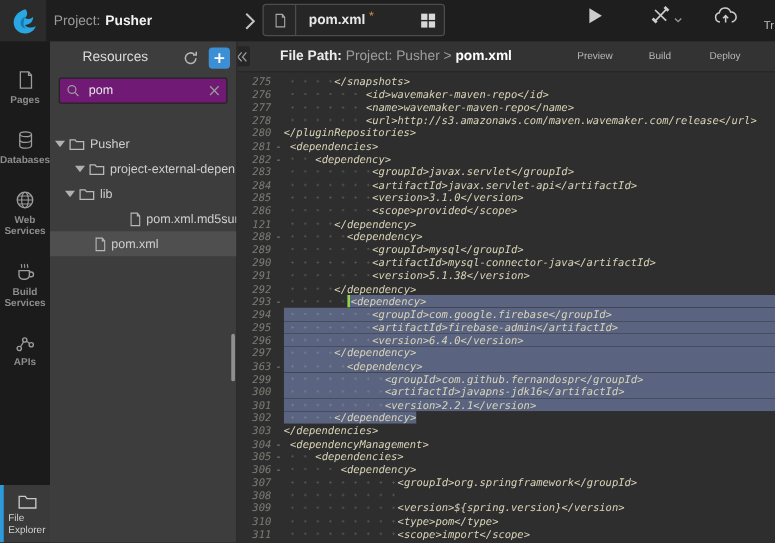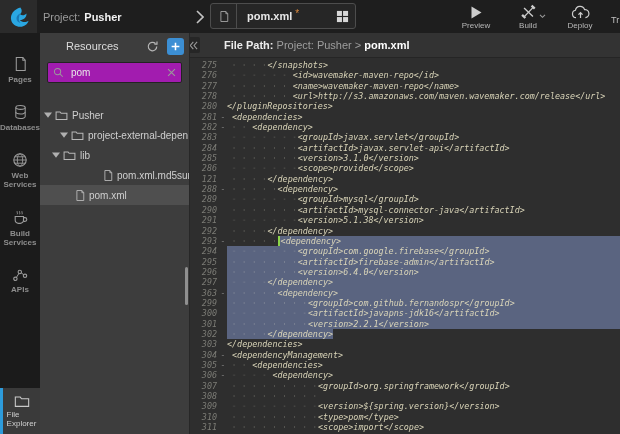--- a/index.html
+++ b/index.html
@@ -18,36 +18,36 @@
   .tb-chevron{position:absolute;left:196px;top:10px;color:#c2c2c2;}
   .tabgroup{position:absolute;left:210px;top:3px;height:26px;width:146px;border:1px solid #4d4d4d;border-radius:3px;background:#262626;display:flex;align-items:stretch;box-sizing:border-box;}
   .tab-fileicon{width:25px;border-right:1px solid #4d4d4d;display:flex;align-items:center;justify-content:center;color:#a8a8a8;}
   .tab-label{flex:1;display:flex;align-items:center;padding-left:10px;font-size:11px;color:#e8e8e8;font-weight:bold;}
   .tab-dirty{color:#dd8a3d;font-size:10px;position:relative;top:-3px;margin-left:3px;font-weight:normal;}
   .tab-grid{width:26px;display:flex;align-items:center;justify-content:center;color:#d8d8d8;}
   .actions{position:absolute;left:457px;top:4px;display:flex;gap:14px;}
   .act{display:flex;flex-direction:column;align-items:center;min-width:38px;cursor:default;}
   .act .aicon{height:16px;display:flex;align-items:flex-end;color:#cdcdcd;position:relative;}
   .act .achev{position:absolute;right:-9px;bottom:1px;color:#9a9a9a;}
-  .act .albl{font-size:8px;color:#b8b8b8;margin-top:1px;}
+  .act .albl{font-size:8px;color:#b8b8b8;margin-top:20px;}
   .overflow-txt{position:absolute;left:611px;top:15px;font-size:9px;color:#c0c0c0;white-space:nowrap;}
   
   .activitybar{position:absolute;left:0;top:33px;width:40px;height:401px;background:#1b1b1b;z-index:20;}
   .ab-item{width:40px;text-align:center;color:#9c9c9c;margin-top:20px;display:flex;flex-direction:column;align-items:center;font-weight:bold;}
   .ab-item:first-child{margin-top:23px;}
   .ab-label{font-size:8px;line-height:9px;color:#8d8d8d;margin-top:3px;}
   .ab-bottom{position:absolute;left:0;bottom:0;width:40px;height:46px;background:#3a3a3a;border-left:3px solid #2d9bdb;box-sizing:border-box;display:flex;flex-direction:column;align-items:center;justify-content:center;color:#c9c9c9;}
   .ab-bottom .ab-label{color:#d0d0d0;margin-top:2px;}
   
   .resources{position:absolute;left:40px;top:33px;width:150px;height:401px;background:#3d3d3d;border-right:1px solid #272727;box-sizing:border-box;z-index:10;}
   .res-header{height:26px;display:flex;align-items:center;padding:0 5px 0 26px;}
   .res-title{font-size:11px;color:#dcdcdc;flex:1;}
   .res-refresh{color:#b5b5b5;margin-right:8px;}
   .res-plus{width:17px;height:17px;background:#3c8fd4;border-radius:3px;display:flex;align-items:center;justify-content:center;}
-  .search-row{margin:3px 7px 22px 7px;height:21px;background:#a21caf;border:1px solid #232323;border-radius:2px;display:flex;align-items:center;padding:0 5px;box-sizing:border-box;}
+  .search-row{margin:3px 7px 22px 7px;height:21px;background:#701a75;border:1px solid #232323;border-radius:2px;display:flex;align-items:center;padding:0 5px;box-sizing:border-box;}
   .search-row .ic{color:#9a9a9a;}
   .search-input{flex:1;background:transparent;border:none;outline:none;color:#e8e8e8;font-size:10px;margin-left:5px;min-width:0;font-family:"Liberation Sans",sans-serif;}
   .search-clear{color:#9a9a9a;}
   .tree{margin-top:5px;}
   .tr-row{height:20px;display:flex;align-items:center;font-size:10px;color:#cfcfcf;white-space:nowrap;overflow:hidden;box-sizing:border-box;}
   .tr-row.sel{background:#4f4f4f;}
   .tr-arrow{color:#b0b0b0;margin-right:3px;flex:none;}
   .tr-ficon{color:#b9b9b9;margin-right:4px;flex:none;}
   .res-scrollthumb{position:absolute;right:1px;top:234px;width:3px;height:38px;background:#8f8f8f;border-radius:2px;}
   

